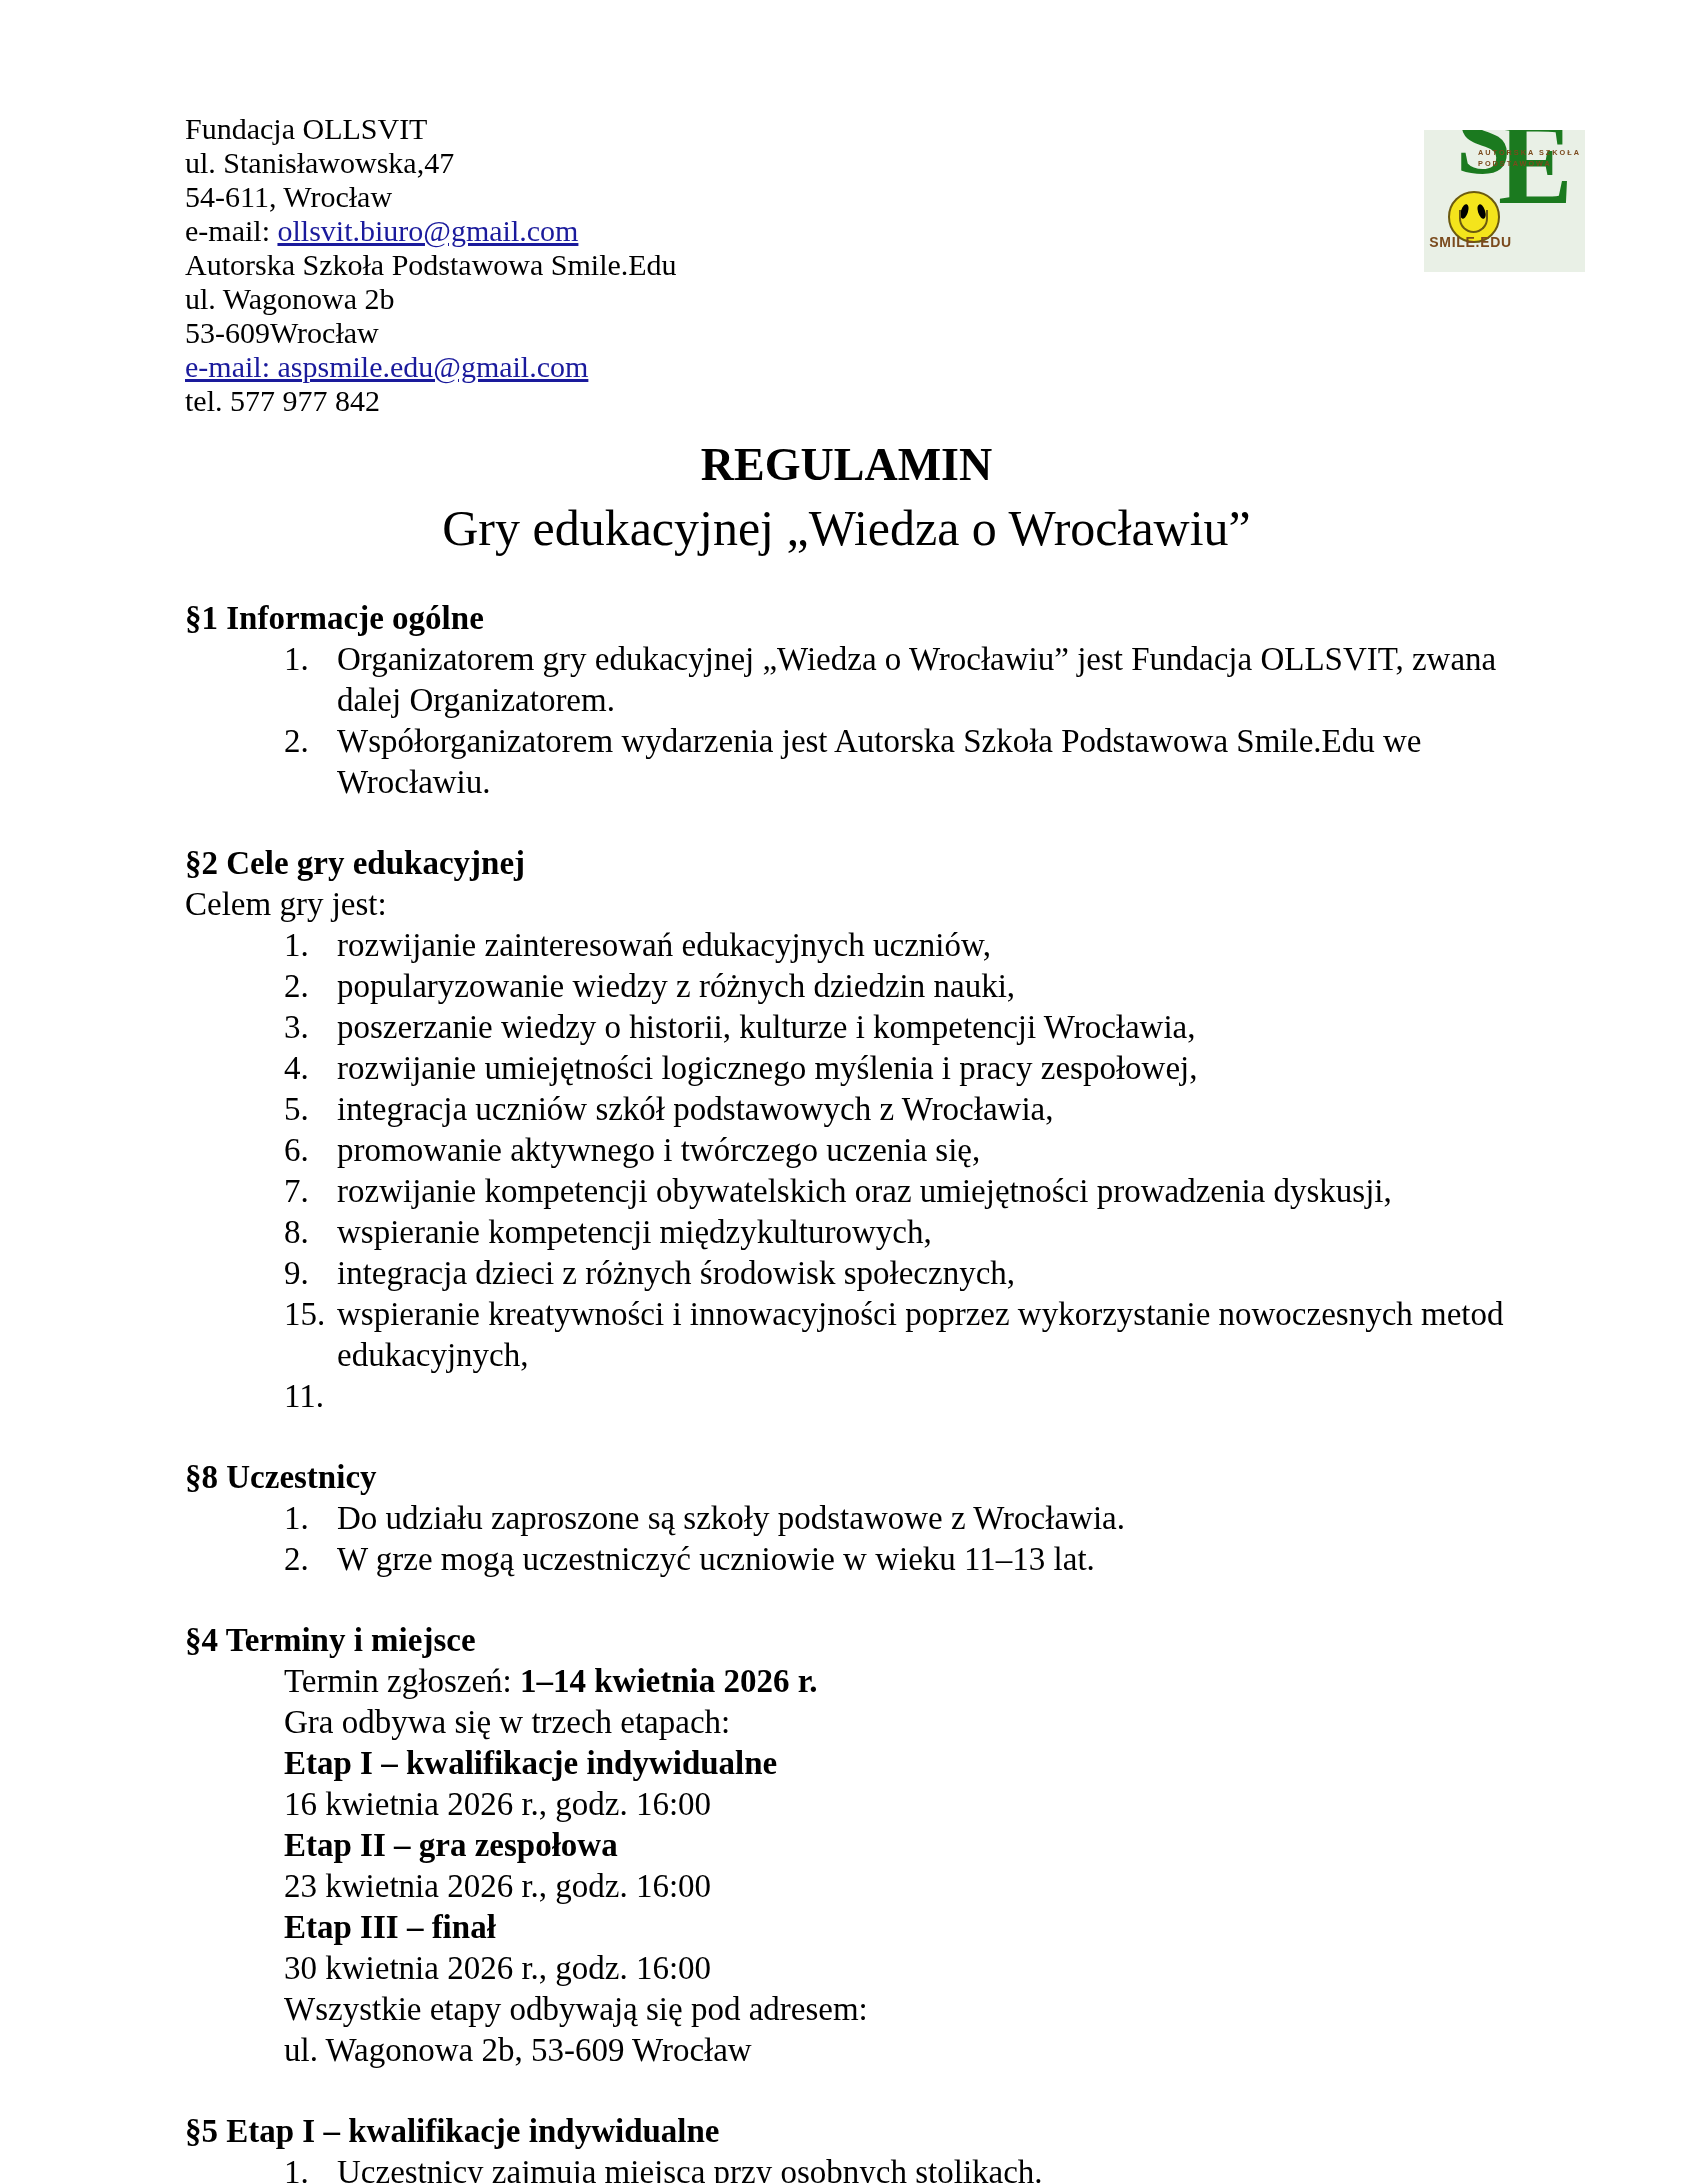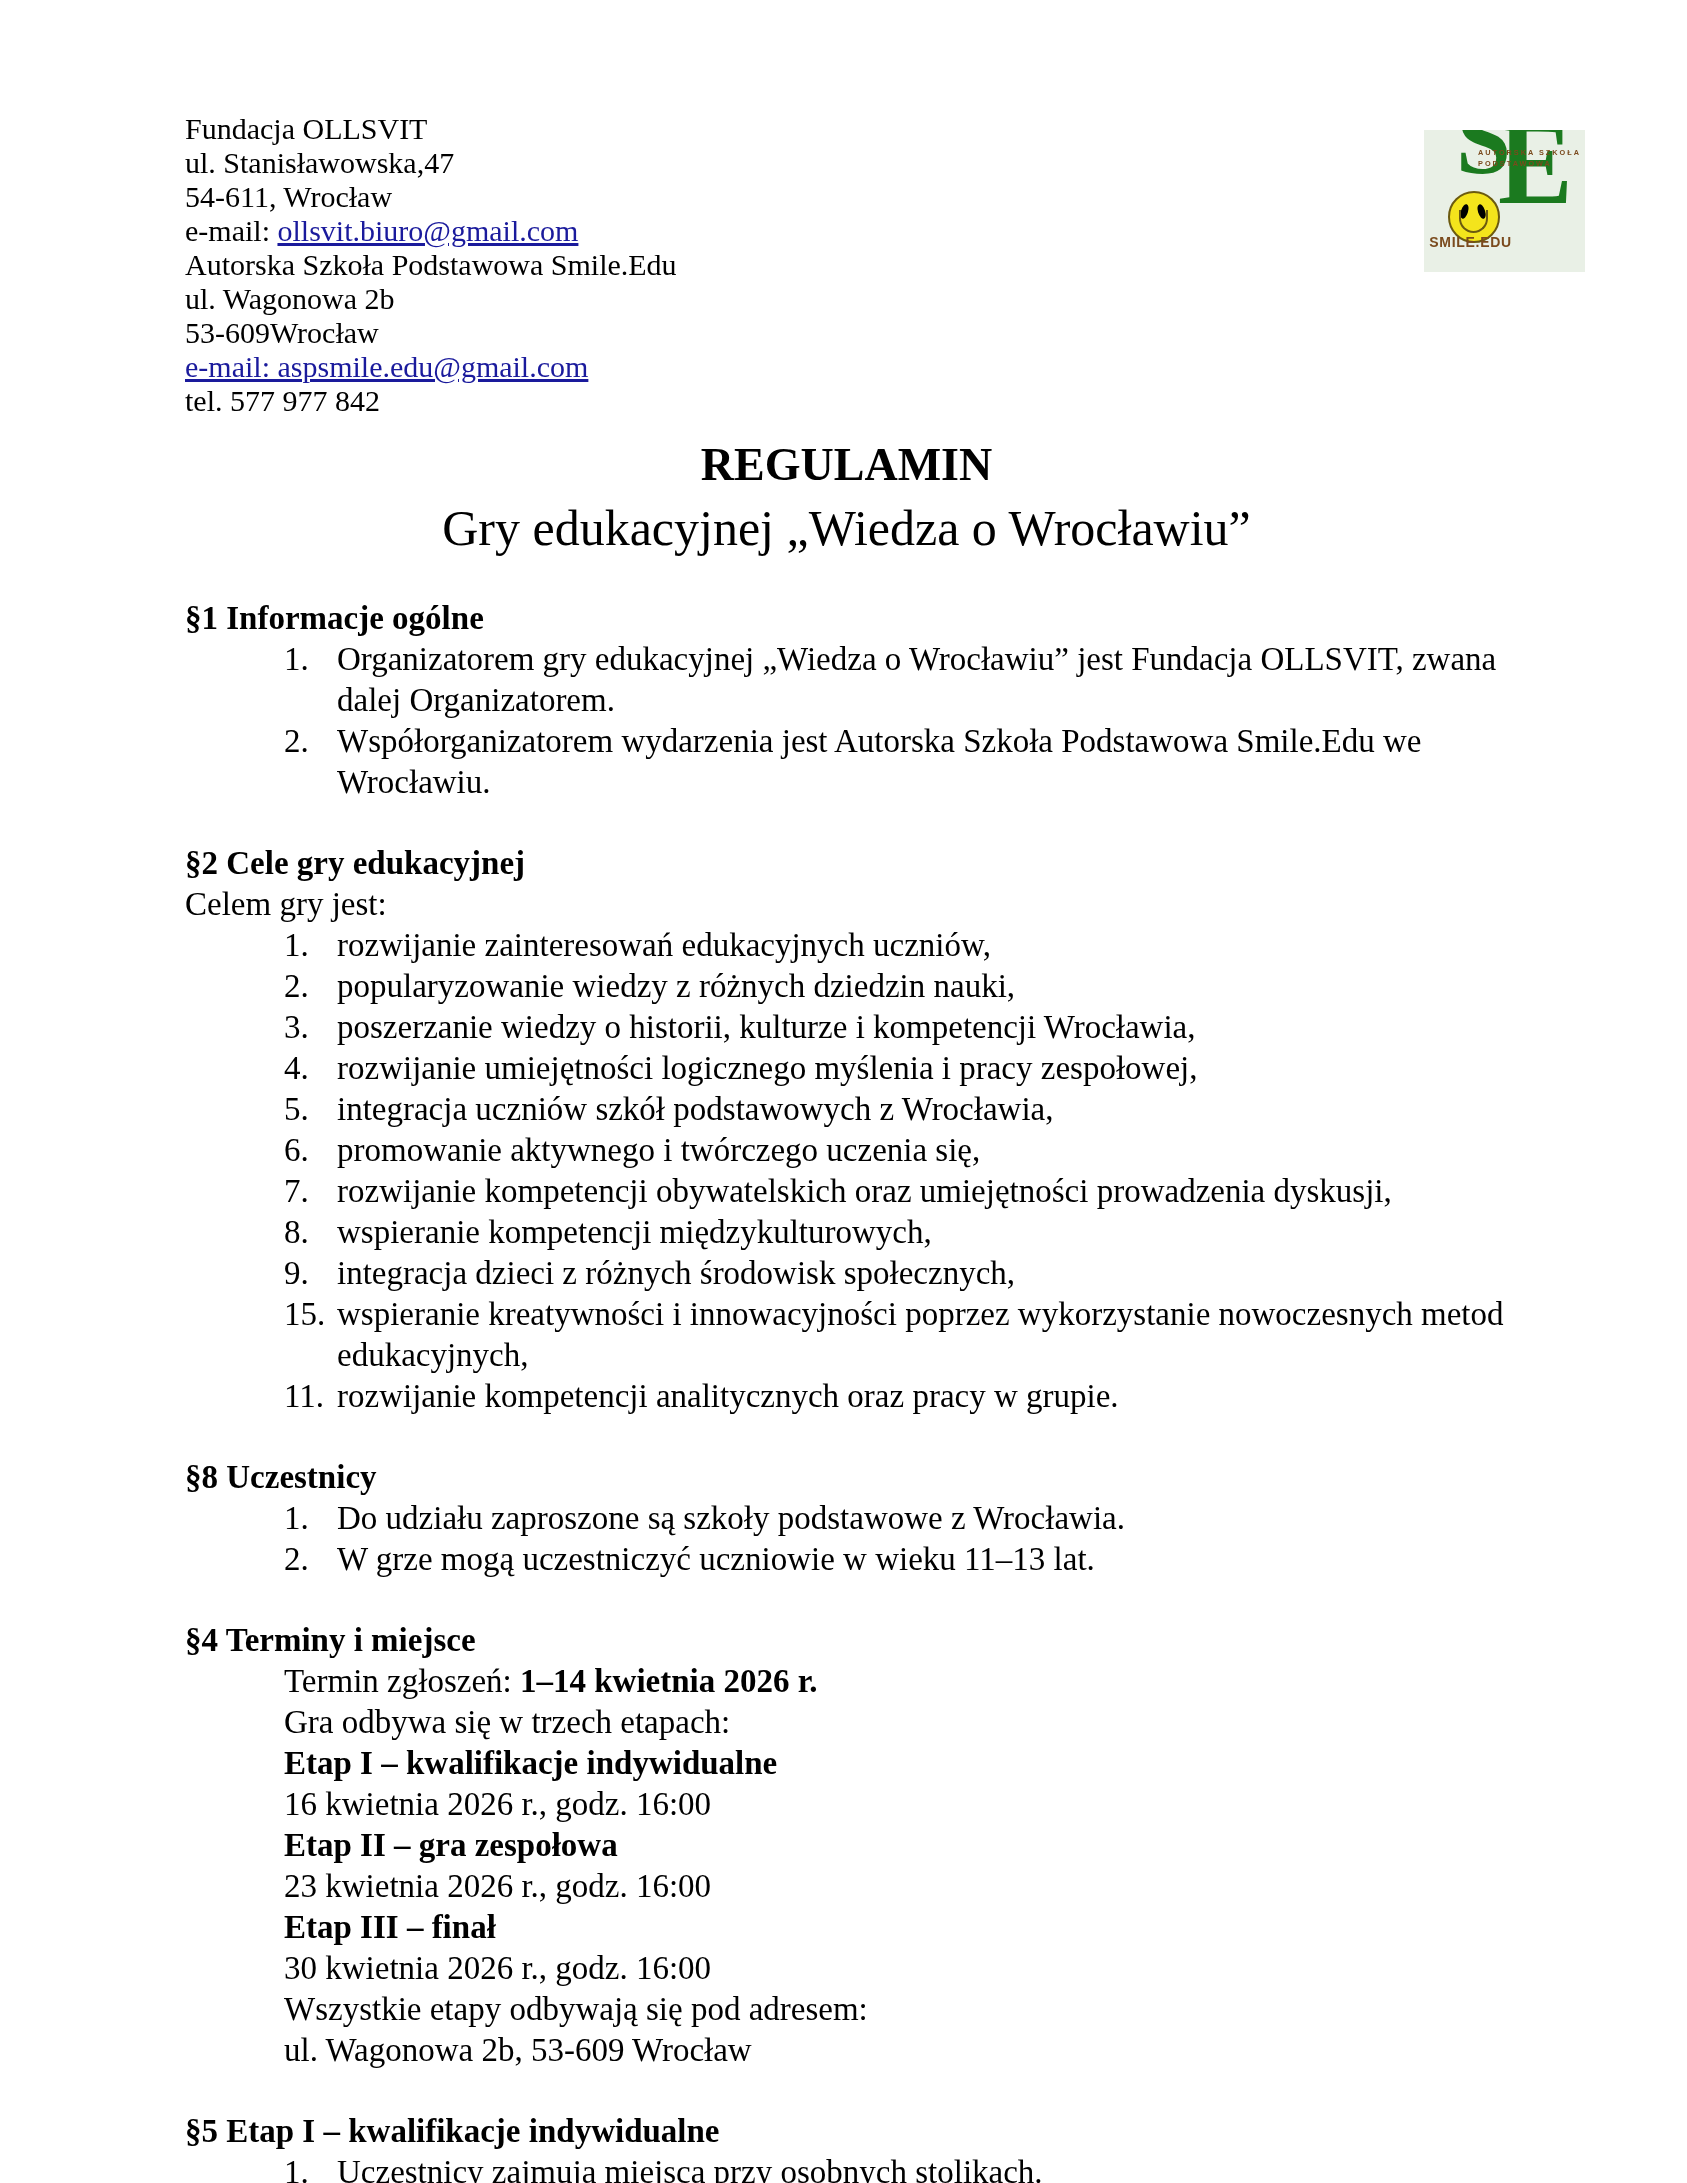--- a/index.html
+++ b/index.html
@@ -195,21 +195,20 @@
     <div class="li">
         <span class="num">9.</span>
         <span class="txt">integracja dzieci z różnych środowisk społecznych,</span>
       </div>
     <div class="li">
         <span class="num">15.</span>
         <span class="txt">wspieranie kreatywności i innowacyjności poprzez wykorzystanie nowoczesnych metod edukacyjnych,</span>
       </div>
     <div class="li">
         <span class="num">11.</span>
-        <span class="txt">rozwijanie kompetencji analitycznych oraz pracy w grupie.</span>
       </div>
   </div>
 
   <div class="section">
     <div class="sec-heading">§8 Uczestnicy</div>
     <div class="li">
         <span class="num">1.</span>
         <span class="txt">Do udziału zaproszone są szkoły podstawowe z Wrocławia.</span>
       </div>
     <div class="li">

